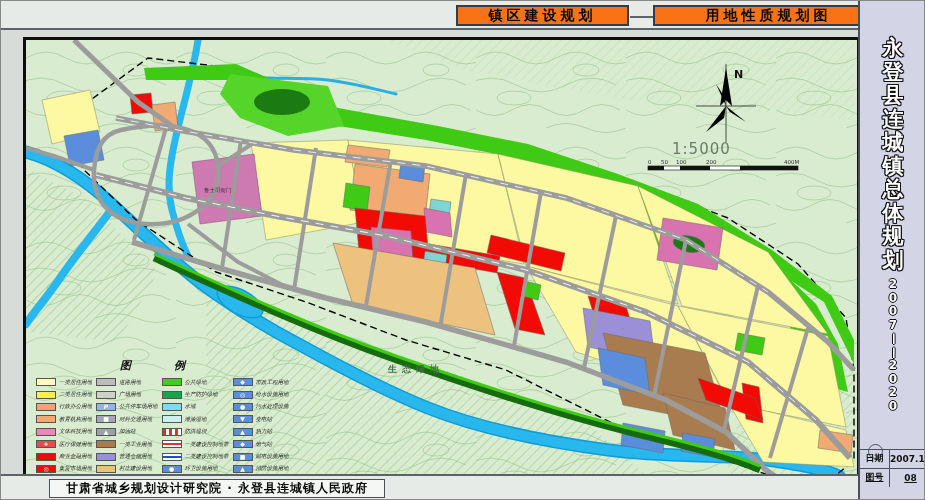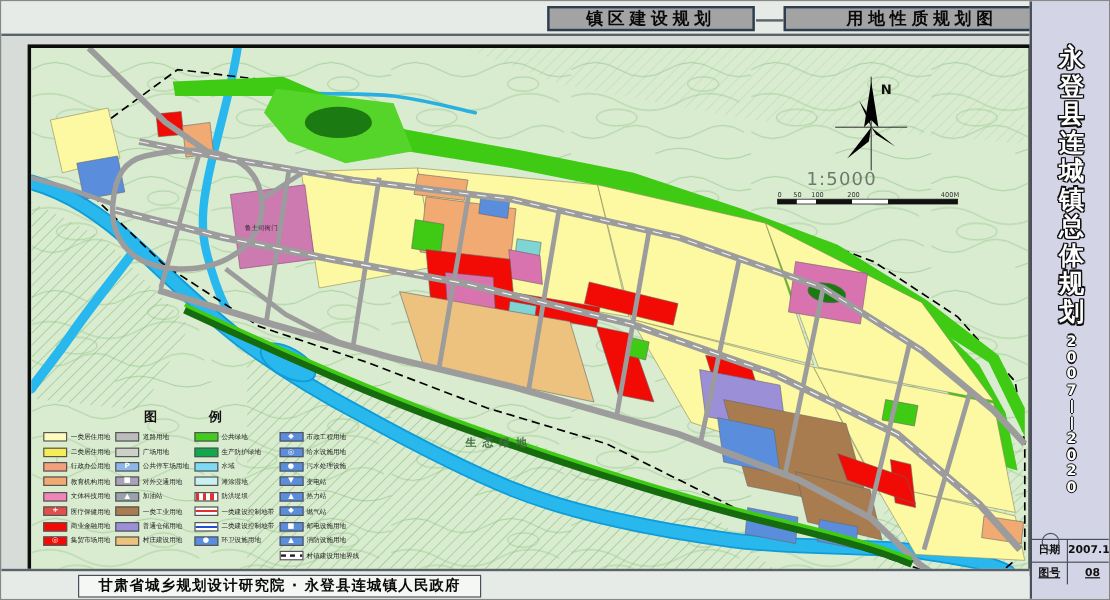--- a/index.html
+++ b/index.html
@@ -1,29 +1,29 @@
 <!DOCTYPE html>
 <html><head>
 <meta charset="utf-8">
 <style>
   html,body{margin:0;padding:0;background:#b8bcb8;font-family:"DejaVu Sans","Liberation Sans",sans-serif;}
   .canvas{position:relative;width:925px;height:500px;background:#d7dcd9;overflow:hidden;border:1px solid #888;box-sizing:border-box;}
 
   
   .header{position:absolute;left:0;top:0;width:857px;height:29px;background:#e6ebe7;border-bottom:2px solid #5a6468;box-sizing:border-box;}
-  .title-box{position:absolute;top:4px;height:21px;background:#a3a3a3;border:2px solid #2e3e4e;box-sizing:border-box;
+  .title-box{position:absolute;top:4px;height:21px;background:#f97316;border:2px solid #2e3e4e;box-sizing:border-box;
              display:flex;align-items:center;justify-content:center;font-weight:bold;font-size:14px;letter-spacing:4px;color:#0a0a0a;}
   .title-connector{position:absolute;top:15px;left:629px;width:23px;height:2px;background:#5a6468;}
 
   
   .map-panel{position:absolute;left:22px;top:36px;width:831px;height:437px;border:3px solid #0d0d0d;background:#d9eccf;box-sizing:content-box;}
   .map-panel svg{display:block;}
 
   
-  .legend{position:absolute;left:10px;top:300px;width:276px;}
+  .legend{position:absolute;left:10px;top:318px;width:276px;font-style:italic;}
   .lg-title{font-size:11px;font-weight:bold;letter-spacing:16px;color:#111;padding-left:84px;margin-bottom:3px;}
   .lg-cols{display:flex;gap:4px;}
   .lg-col{display:flex;flex-direction:column;}
   .lg-item{display:flex;align-items:center;gap:3px;height:12.4px;}
   .sw{width:20px;height:8px;border:1px solid #555;box-sizing:border-box;flex:none;
       display:flex;align-items:center;justify-content:center;font-size:6px;line-height:6px;font-weight:bold;}
   .sw.redhatch{background:repeating-linear-gradient(90deg,#e03030 0 3px,#fff 3px 6px);}
   .sw.redbar{background:linear-gradient(#fff 35%,#e03030 35% 65%,#fff 65%);}
   .sw.bluebar{background:linear-gradient(#fff 35%,#2050d0 35% 65%,#fff 65%);}
   .sw.dash{background-color:#fff;background-image:repeating-linear-gradient(90deg,#222 0 4px,transparent 4px 8px);
@@ -42,21 +42,21 @@
   .seal{position:absolute;left:8px;bottom:42px;width:13px;height:13px;border:1.5px solid #49505c;border-radius:50%;}
   .info-table{position:absolute;left:0;bottom:14px;width:100%;height:38px;border-top:1.5px solid #49505c;box-sizing:border-box;
               display:grid;grid-template-columns:30px 1fr;grid-template-rows:1fr 1fr;}
   .info-cell{display:flex;align-items:center;justify-content:center;font-size:9px;font-weight:bold;color:#111;
              border-right:1px solid #49505c;border-bottom:1px solid #49505c;box-sizing:border-box;}
   .info-cell:nth-child(2n){border-right:none;}
   .info-cell:nth-child(n+3){border-bottom:none;text-decoration:underline;}
 
   
   .footer{position:absolute;left:0;top:473px;width:857px;height:27px;background:#e6ebe7;border-top:2px solid #5a6468;box-sizing:border-box;}
-  .credit-box{position:absolute;left:64px;top:3px;height:19px;background:#f5f7f4;border:1px solid #49505c;box-sizing:border-box;
+  .credit-box{position:absolute;left:48px;top:3px;height:19px;background:#f5f7f4;border:1px solid #49505c;box-sizing:border-box;
               display:flex;align-items:center;padding:0 16px;font-size:12px;font-weight:bold;color:#0a0a0a;letter-spacing:1px;}
 </style>
 </head>
 <body>
 
 <div class="canvas">
 
   <div class="header">
     <div class="title-box" style="left:455px;width:173px;">镇区建设规划</div>
     <div class="title-connector"></div>

